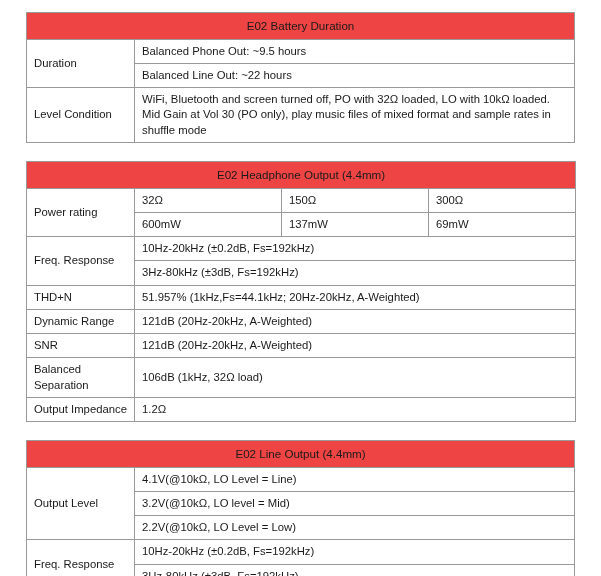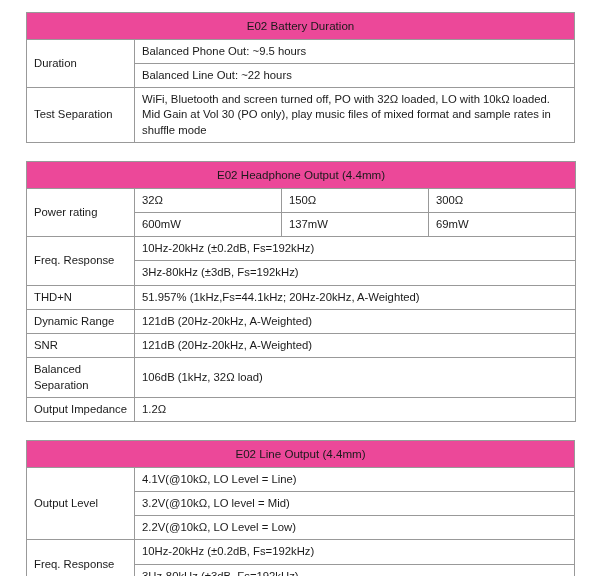--- a/index.html
+++ b/index.html
@@ -29,21 +29,21 @@
   table.spec td, table.spec th {
     border: 1px solid #999999;
     padding: 4px 7px;
     vertical-align: middle;
     font-weight: normal;
     text-align: left;
     line-height: 1.35;
     height: 14px;
   }
   .title-cell {
-    background: #ec4899;
+    background: #ef4444;
     text-align: center !important;
     font-weight: bold;
     font-size: 11.6px;
     padding: 5px 4px !important;
   }
   .center {
     text-align: center;
   }
   .multiline {
     line-height: 1.5;
@@ -68,21 +68,21 @@
         <td class="title-cell" colspan="2">E02 Battery Duration</td>
       </tr>
       <tr>
         <td rowspan="2">Duration</td>
         <td>Balanced Phone Out: ~9.5 hours</td>
       </tr>
       <tr>
         <td>Balanced Line Out: ~22 hours</td>
       </tr>
       <tr>
-        <td>Test Separation</td>
+        <td>Level Condition</td>
         <td class="multiline">WiFi, Bluetooth and screen turned off, PO with 32Ω loaded, LO with 10kΩ loaded. Mid Gain at Vol 30 (PO only), play music files of mixed format and sample rates in shuffle mode</td>
       </tr>
     </tbody>
   </table>
 
   <table class="spec">
     <colgroup>
         <col class="label-col-2">
         <col class="ohm-col">
         <col class="ohm-col">

